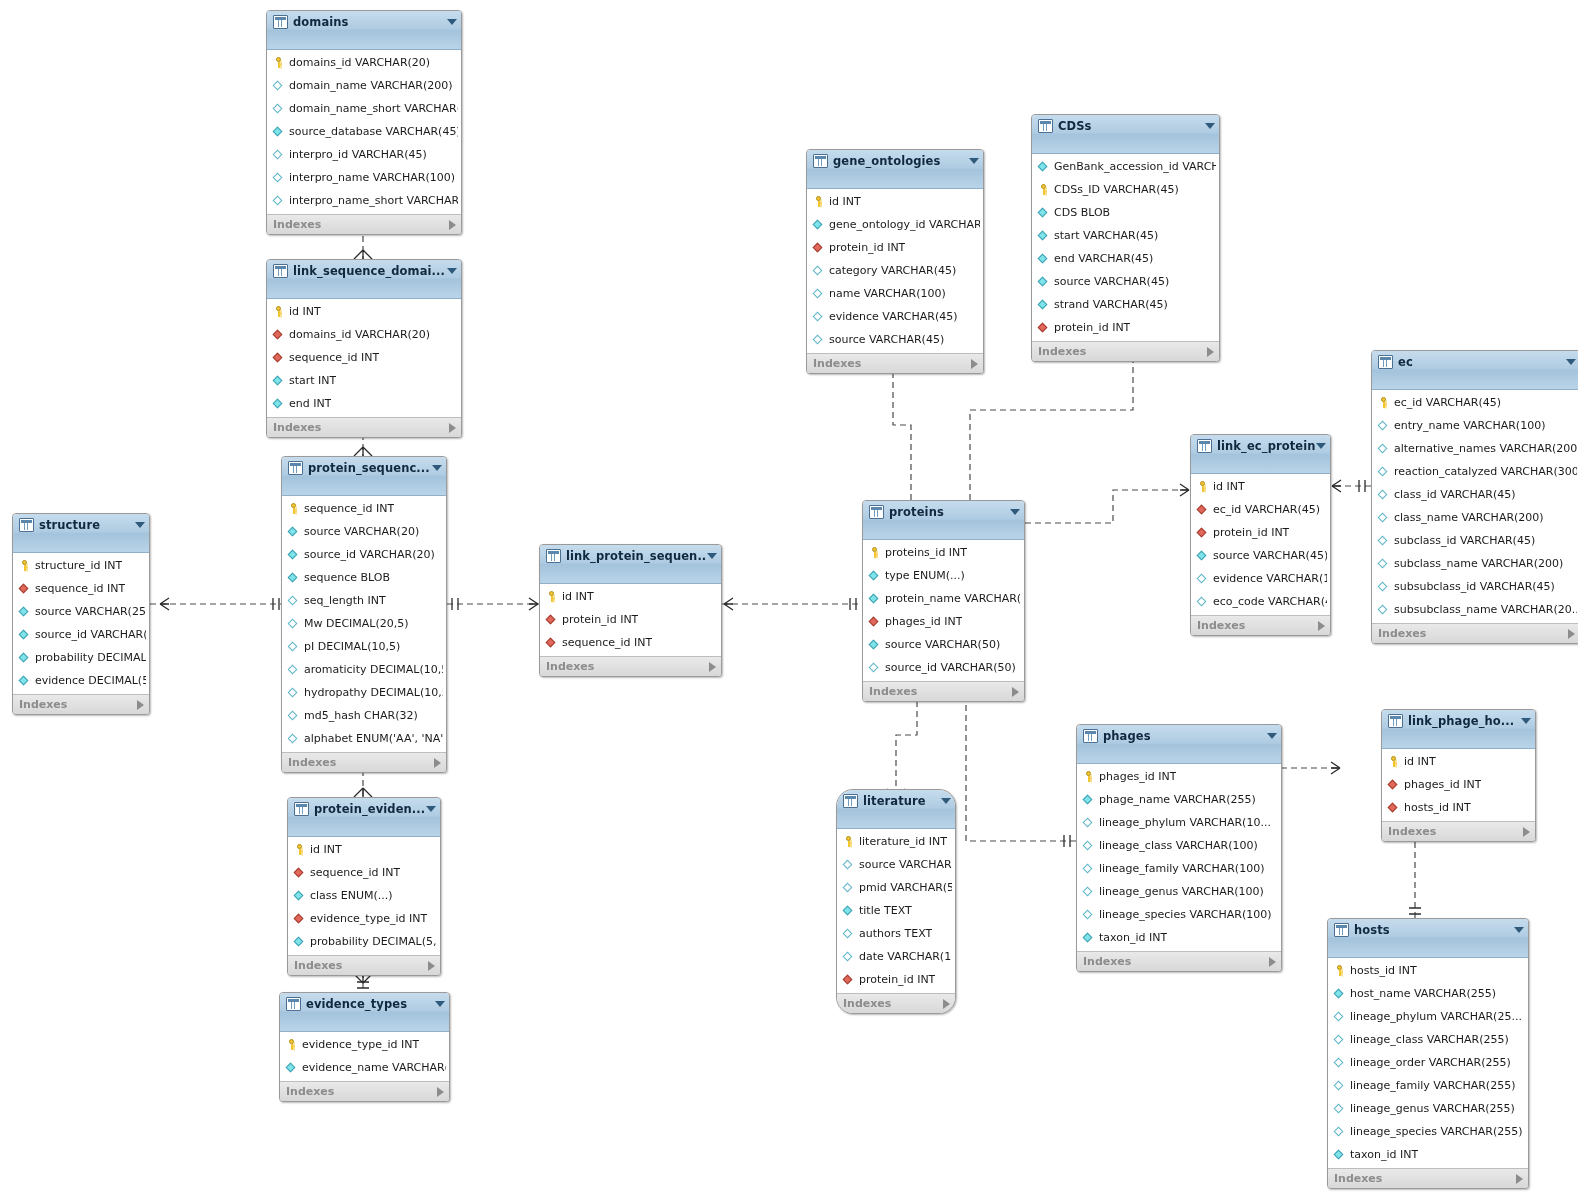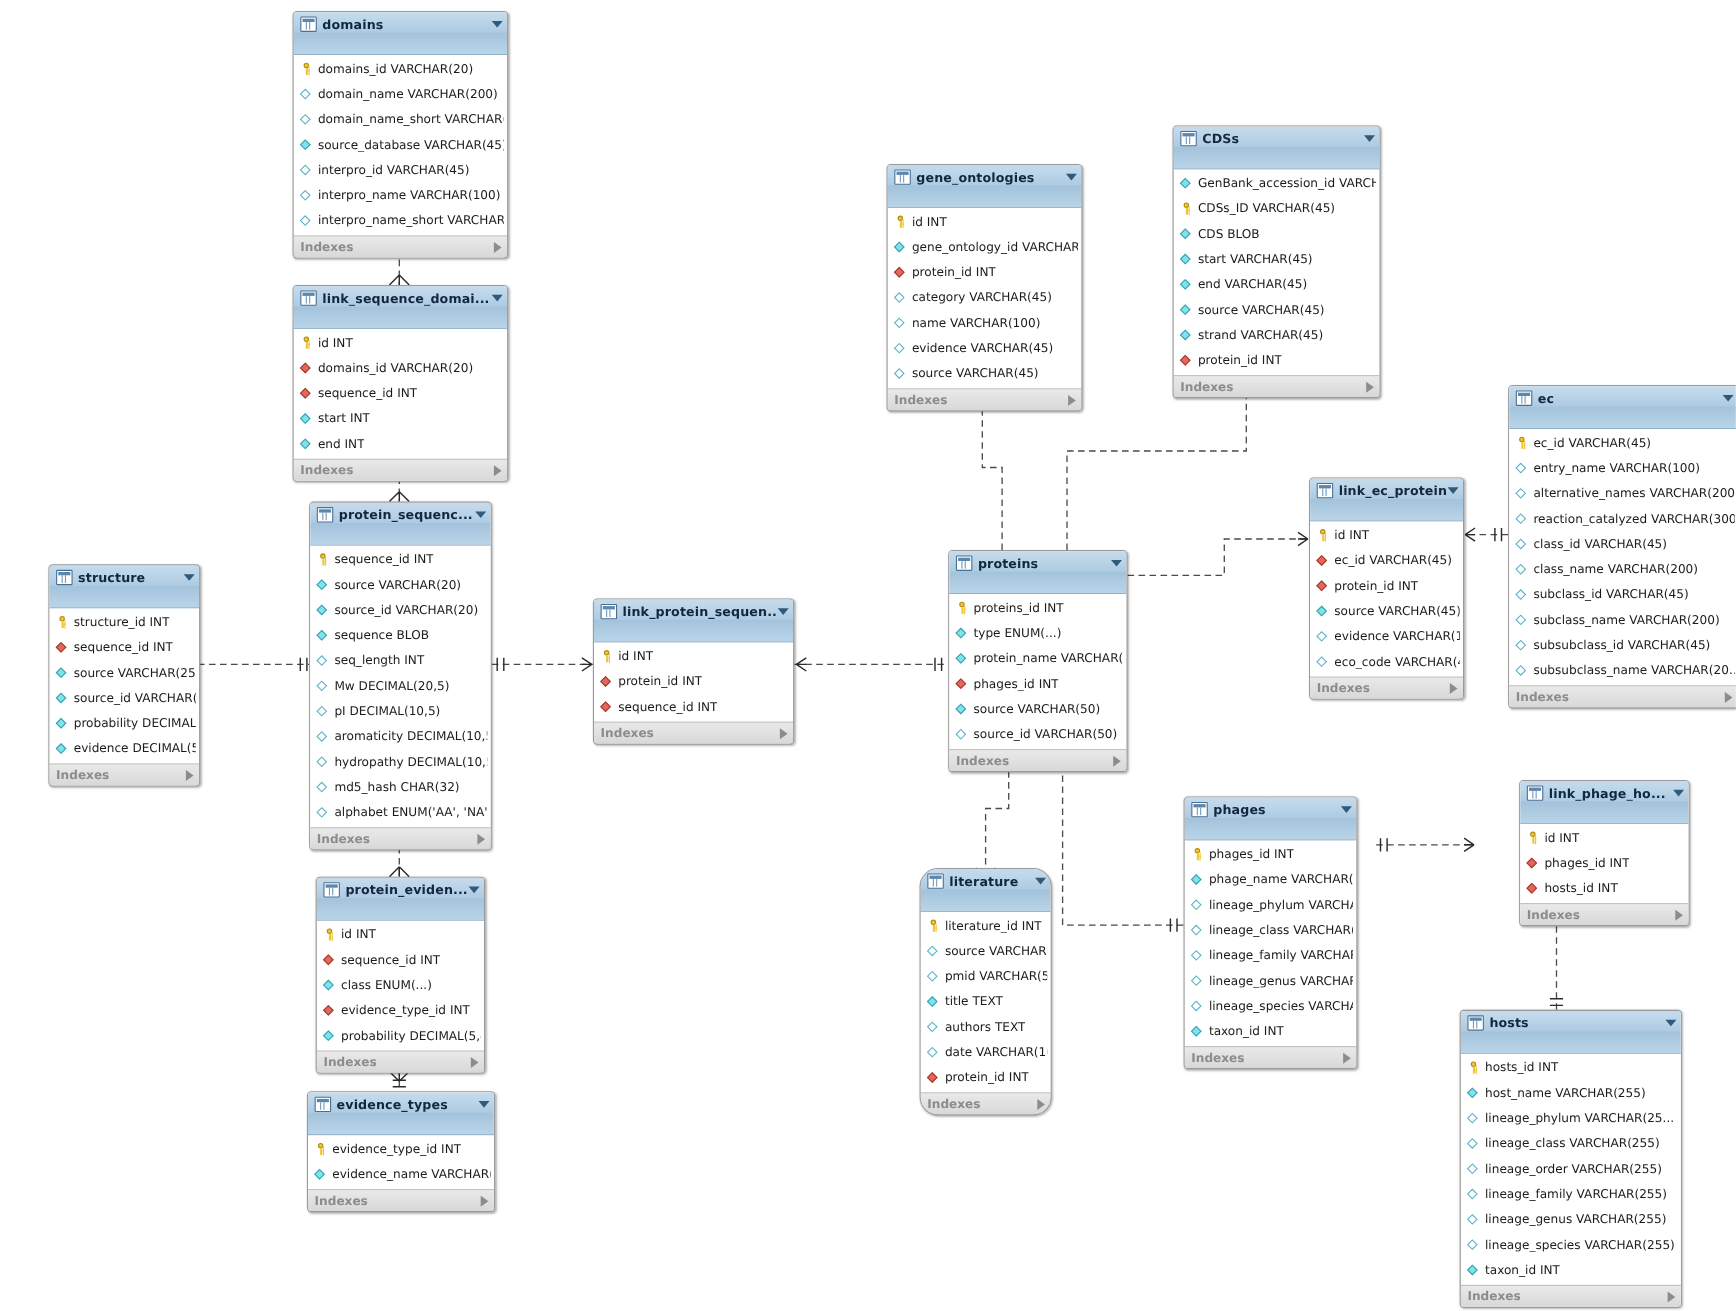--- a/index.html
+++ b/index.html
@@ -310,21 +310,21 @@
           <div class="col">
             <span class="gly dia hollow"></span>
             <span class="lbl">alphabet ENUM('AA', 'NA')</span>
           </div>
         </div>
         <div class="idx">
           <span>Indexes</span>
           <span class="arr"></span>
         </div>
       </div>
-      <div class="tbl" style="left: 12px; top: 513px; width: 138px; margin-left: 32px;">
+      <div class="tbl" style="left: 12px; top: 513px; width: 138px;">
         <div class="hdr">
           <span class="tblicon"></span>
           <span class="ttl">structure</span>
           <span class="caret"></span>
         </div>
         <div class="cols">
           <div class="col">
             <span class="gly key"></span>
             <span class="lbl">structure_id INT</span>
           </div>
@@ -467,21 +467,21 @@
           <div class="col">
             <span class="gly dia hollow"></span>
             <span class="lbl">source VARCHAR(45)</span>
           </div>
         </div>
         <div class="idx">
           <span>Indexes</span>
           <span class="arr"></span>
         </div>
       </div>
-      <div class="tbl" style="left: 1066px; top: 114px; width: 189px;">
+      <div class="tbl" style="left: 1031px; top: 114px; width: 189px;">
         <div class="hdr">
           <span class="tblicon"></span>
           <span class="ttl">CDSs</span>
           <span class="caret"></span>
         </div>
         <div class="cols">
           <div class="col">
             <span class="gly dia filled"></span>
             <span class="lbl">GenBank_accession_id VARCHAR(4...</span>
           </div>
@@ -680,21 +680,21 @@
           <div class="col">
             <span class="gly dia fk"></span>
             <span class="lbl">protein_id INT</span>
           </div>
         </div>
         <div class="idx">
           <span>Indexes</span>
           <span class="arr"></span>
         </div>
       </div>
-      <div class="tbl" style="left: 1076px; top: 724px; width: 158px;">
+      <div class="tbl" style="left: 1076px; top: 724px; width: 206px;">
         <div class="hdr">
           <span class="tblicon"></span>
           <span class="ttl">phages</span>
           <span class="caret"></span>
         </div>
         <div class="cols">
           <div class="col">
             <span class="gly key"></span>
             <span class="lbl">phages_id INT</span>
           </div>

